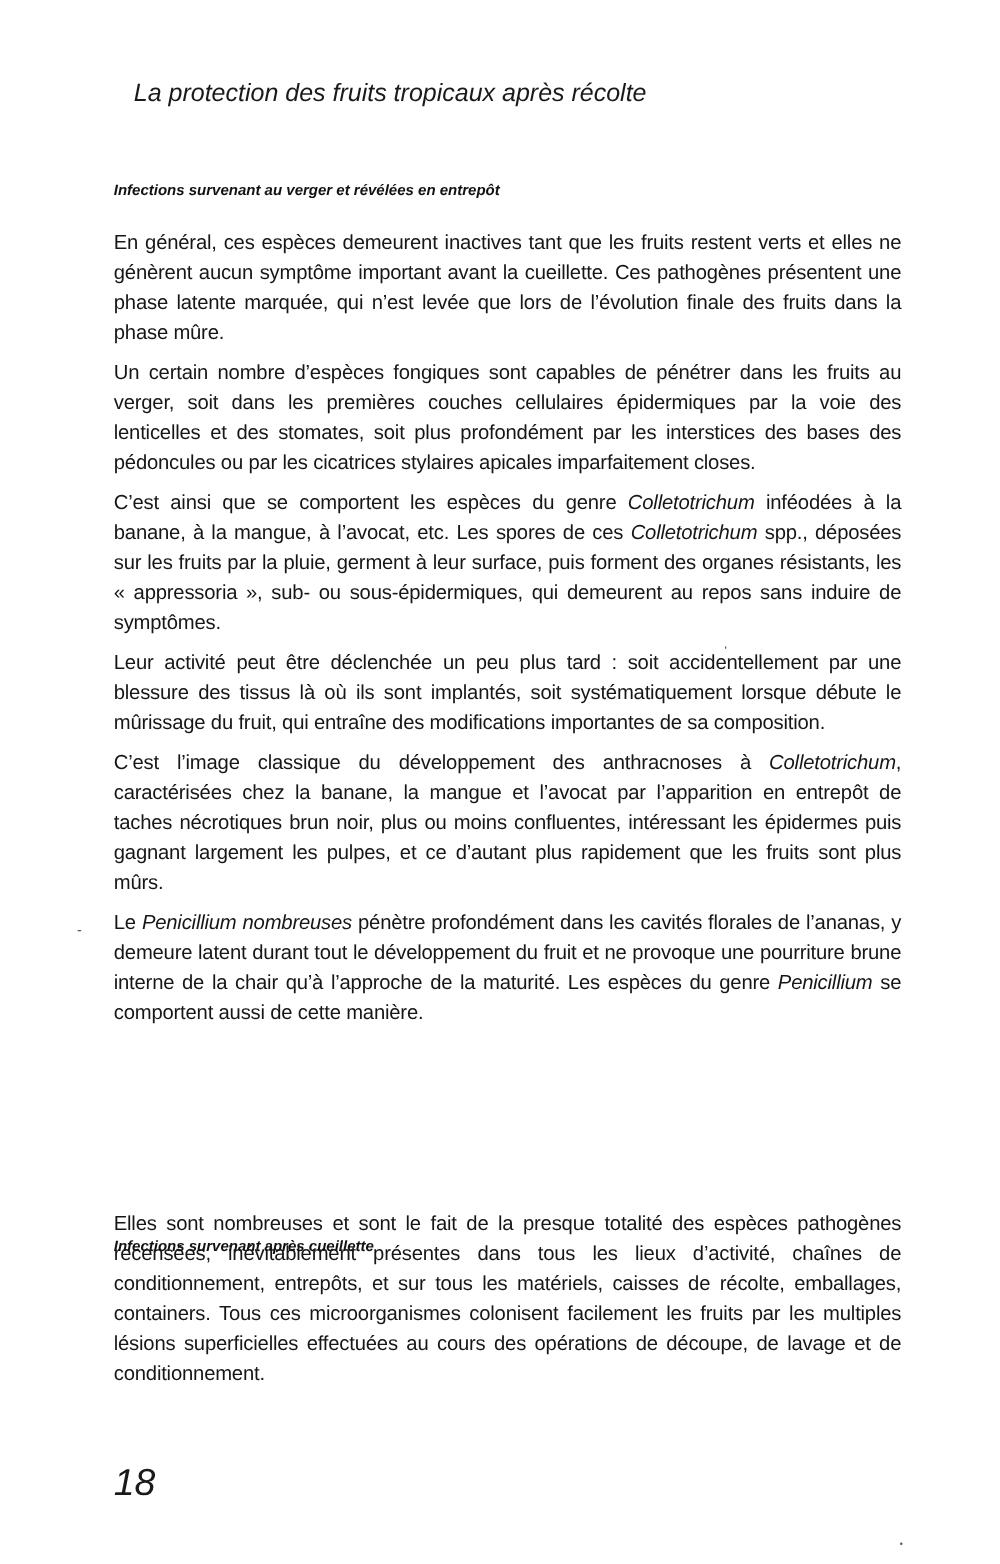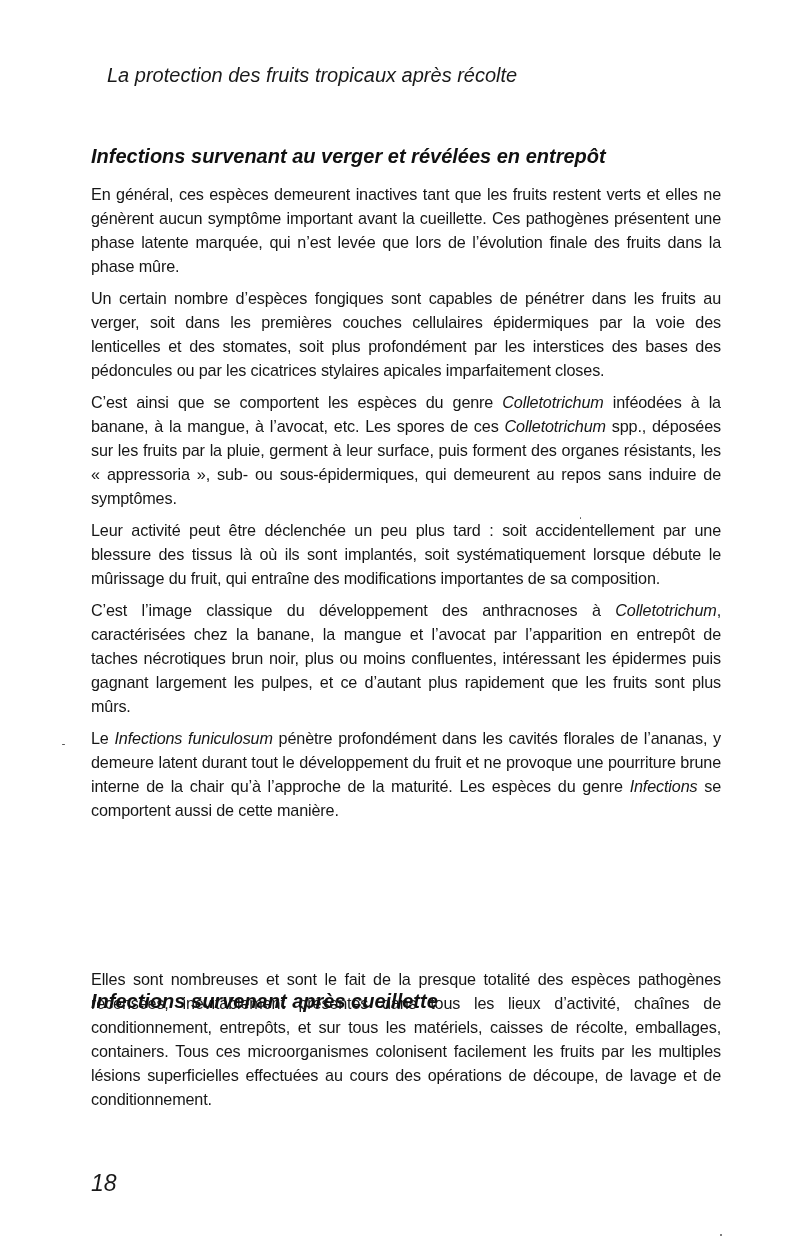--- a/index.html
+++ b/index.html
@@ -28,21 +28,21 @@
       font-style: italic;
       font-size: 20px;
       color: #1a1a1a;
       white-space: nowrap;
     }
     .section-title {
       position: absolute;
       left: 0;
       font-weight: bold;
       font-style: italic;
-      font-size: 20px;
+      font-size: 12px;
       color: #111;
       white-space: nowrap;
     }
     .section-1 { top: 145px; }
     .section-2 { top: 990px; }
     .body-block {
       position: absolute;
       left: 0;
       width: 630px;
     }
@@ -57,21 +57,21 @@
       hyphens: manual;
       letter-spacing: -0.15px;
       color: #161616;
     }
     p.para em { font-style: italic; }
     .folio {
       position: absolute;
       left: 0;
       top: 1170px;
       font-style: italic;
-      font-size: 23px;
+      font-size: 30px;
       color: #1a1a1a;
     }
     .speck {
       position: absolute;
       width: 2px;
       height: 2px;
       background: #555;
       border-radius: 1px;
     }
   </style>
@@ -81,21 +81,21 @@
 <div class="page">
   <div class="running-head">La protection des fruits tropicaux après récolte</div>
 
   <div class="section-title section-1">Infections survenant au verger et révélées en entrepôt</div>
   <div class="body-block block-1">
       <p class="para"><span>En général, ces espèces demeurent inactives tant que les fruits restent verts et elles ne génèrent aucun symptôme important avant la cueillette. Ces patho­gènes présentent une phase latente marquée, qui n’est levée que lors de l’évo­lution finale des fruits dans la phase mûre.</span></p>
       <p class="para"><span>Un certain nombre d’espèces fongiques sont capables de pénétrer dans les fruits au verger, soit dans les premières couches cellulaires épidermiques par la voie des lenticelles et des stomates, soit plus profondément par les inter­stices des bases des pédoncules ou par les cicatrices stylaires apicales impar­faitement closes.</span></p>
       <p class="para"><span>C’est ainsi que se comportent les espèces du genre </span><em>Colletotrichum</em><span> inféodées à la banane, à la mangue, à l’avocat, etc. Les spores de ces </span><em>Colletotrichum</em><span> spp., déposées sur les fruits par la pluie, germent à leur surface, puis forment des organes résistants, les « appressoria », sub- ou sous-épidermiques, qui demeu­rent au repos sans induire de symptômes.</span></p>
       <p class="para"><span>Leur activité peut être déclenchée un peu plus tard : soit accidentellement par une blessure des tissus là où ils sont implantés, soit systématiquement lorsque débute le mûrissage du fruit, qui entraîne des modifications importantes de sa composition.</span></p>
       <p class="para"><span>C’est l’image classique du développement des anthracnoses à </span><em>Colletotrichum</em><span>, caractérisées chez la banane, la mangue et l’avocat par l’apparition en entre­pôt de taches nécrotiques brun noir, plus ou moins confluentes, intéressant les épidermes puis gagnant largement les pulpes, et ce d’autant plus rapidement que les fruits sont plus mûrs.</span></p>
-      <p class="para"><span>Le </span><em>Infections funiculosum</em><span> pénètre profondément dans les cavités florales de l’ananas, y demeure latent durant tout le développement du fruit et ne pro­voque une pourriture brune interne de la chair qu’à l’approche de la maturité. Les espèces du genre </span><em>Infections</em><span> se comportent aussi de cette manière.</span></p>
+      <p class="para"><span>Le </span><em>Penicillium nombreuses</em><span> pénètre profondément dans les cavités florales de l’ananas, y demeure latent durant tout le développement du fruit et ne pro­voque une pourriture brune interne de la chair qu’à l’approche de la maturité. Les espèces du genre </span><em>Penicillium</em><span> se comportent aussi de cette manière.</span></p>
     </div>
 
   <div class="section-title section-2">Infections survenant après cueillette</div>
   <div class="body-block block-2">
       <p class="para"><span>Elles sont nombreuses et sont le fait de la presque totalité des espèces patho­gènes recensées, inévitablement présentes dans tous les lieux d’activité, chaînes de conditionnement, entrepôts, et sur tous les matériels, caisses de récolte, emballages, containers. Tous ces microorganismes colonisent facile­ment les fruits par les multiples lésions superficielles effectuées au cours des opérations de découpe, de lavage et de conditionnement.</span></p>
     </div>
 
   <div class="folio">18</div>
 </div>
 

